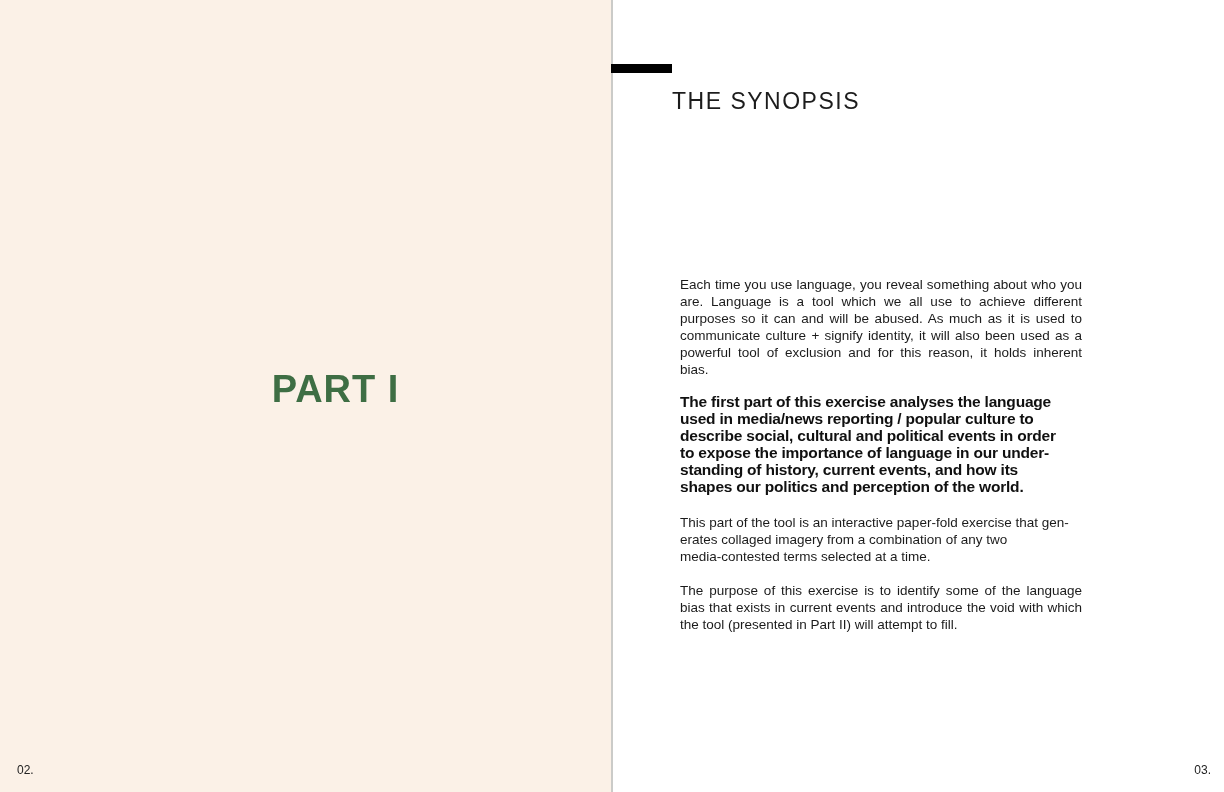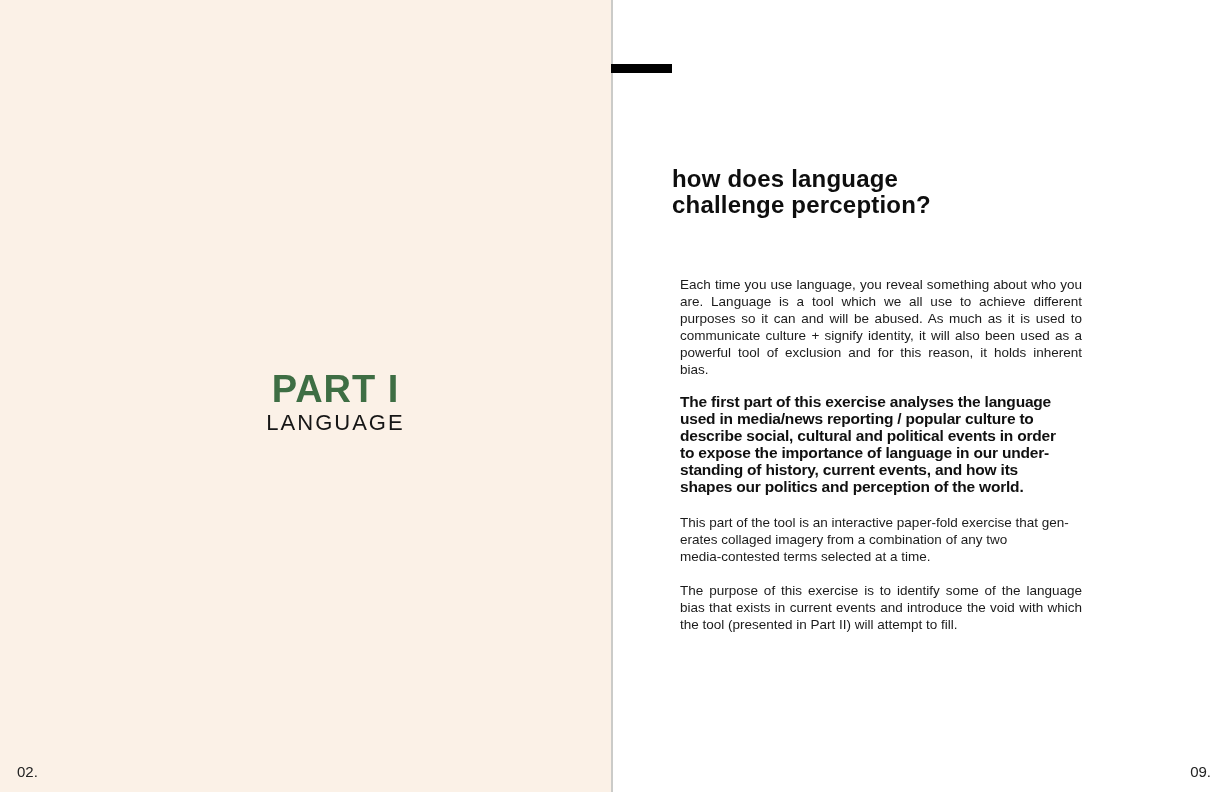--- a/index.html
+++ b/index.html
@@ -111,50 +111,48 @@
     width: 470px;
     white-space: pre-line;
     text-align: left;
   }
   .p4 { top: 574px; }
 
   
   .pagenum {
     position: absolute;
     top: 763px;
-    font-size: 15px;
+    font-size: 12px;
     color: #222222;
   }
   .pagenum-left  { left: 17px; }
   .pagenum-right { right: 13px; }
 </style>
 </head>
 <body>
 
 <div class="spread">
 
   <div class="page page-left">
     <div class="part-block">
       <div class="part-title">PART I</div>
-      <div class="part-subtitle">LANGUAGE</div>
     </div>
     <div class="pagenum pagenum-left">02.</div>
   </div>
 
   <div class="page page-right">
     <div class="accent-bar"></div>
-    <h1 class="heading">how does language
-challenge perception?</h1>
+    <div class="kicker">THE SYNOPSIS</div>
     <p class="body p1">Each time you use language, you reveal something about who you are. Language is a tool which we all use to achieve different purposes so it can and will be abused. As much as it is used to communicate culture + signify identity, it will also been used as a powerful tool of exclusion and for this reason, it holds inherent bias.</p>
     <p class="p2">The first part of this exercise analyses the language
 used in media/news reporting / popular culture to
 describe social, cultural and political events in order
 to expose the importance of language in our under-
 standing of history, current events, and how its
 shapes our politics and perception of the world.</p>
     <p class="body p4">The purpose of this exercise is to identify some of the language bias that exists in current events and introduce the void with which the tool (presented in Part II) will attempt to fill.</p>
     <p class="body p3">This part of the tool is an interactive paper-fold exercise that gen-
 erates collaged imagery from a combination of any two
 media-contested terms selected at a time.</p>
-    <div class="pagenum pagenum-right">09.</div>
+    <div class="pagenum pagenum-right">03.</div>
   </div>
 
 </div>
 
 </body></html>

